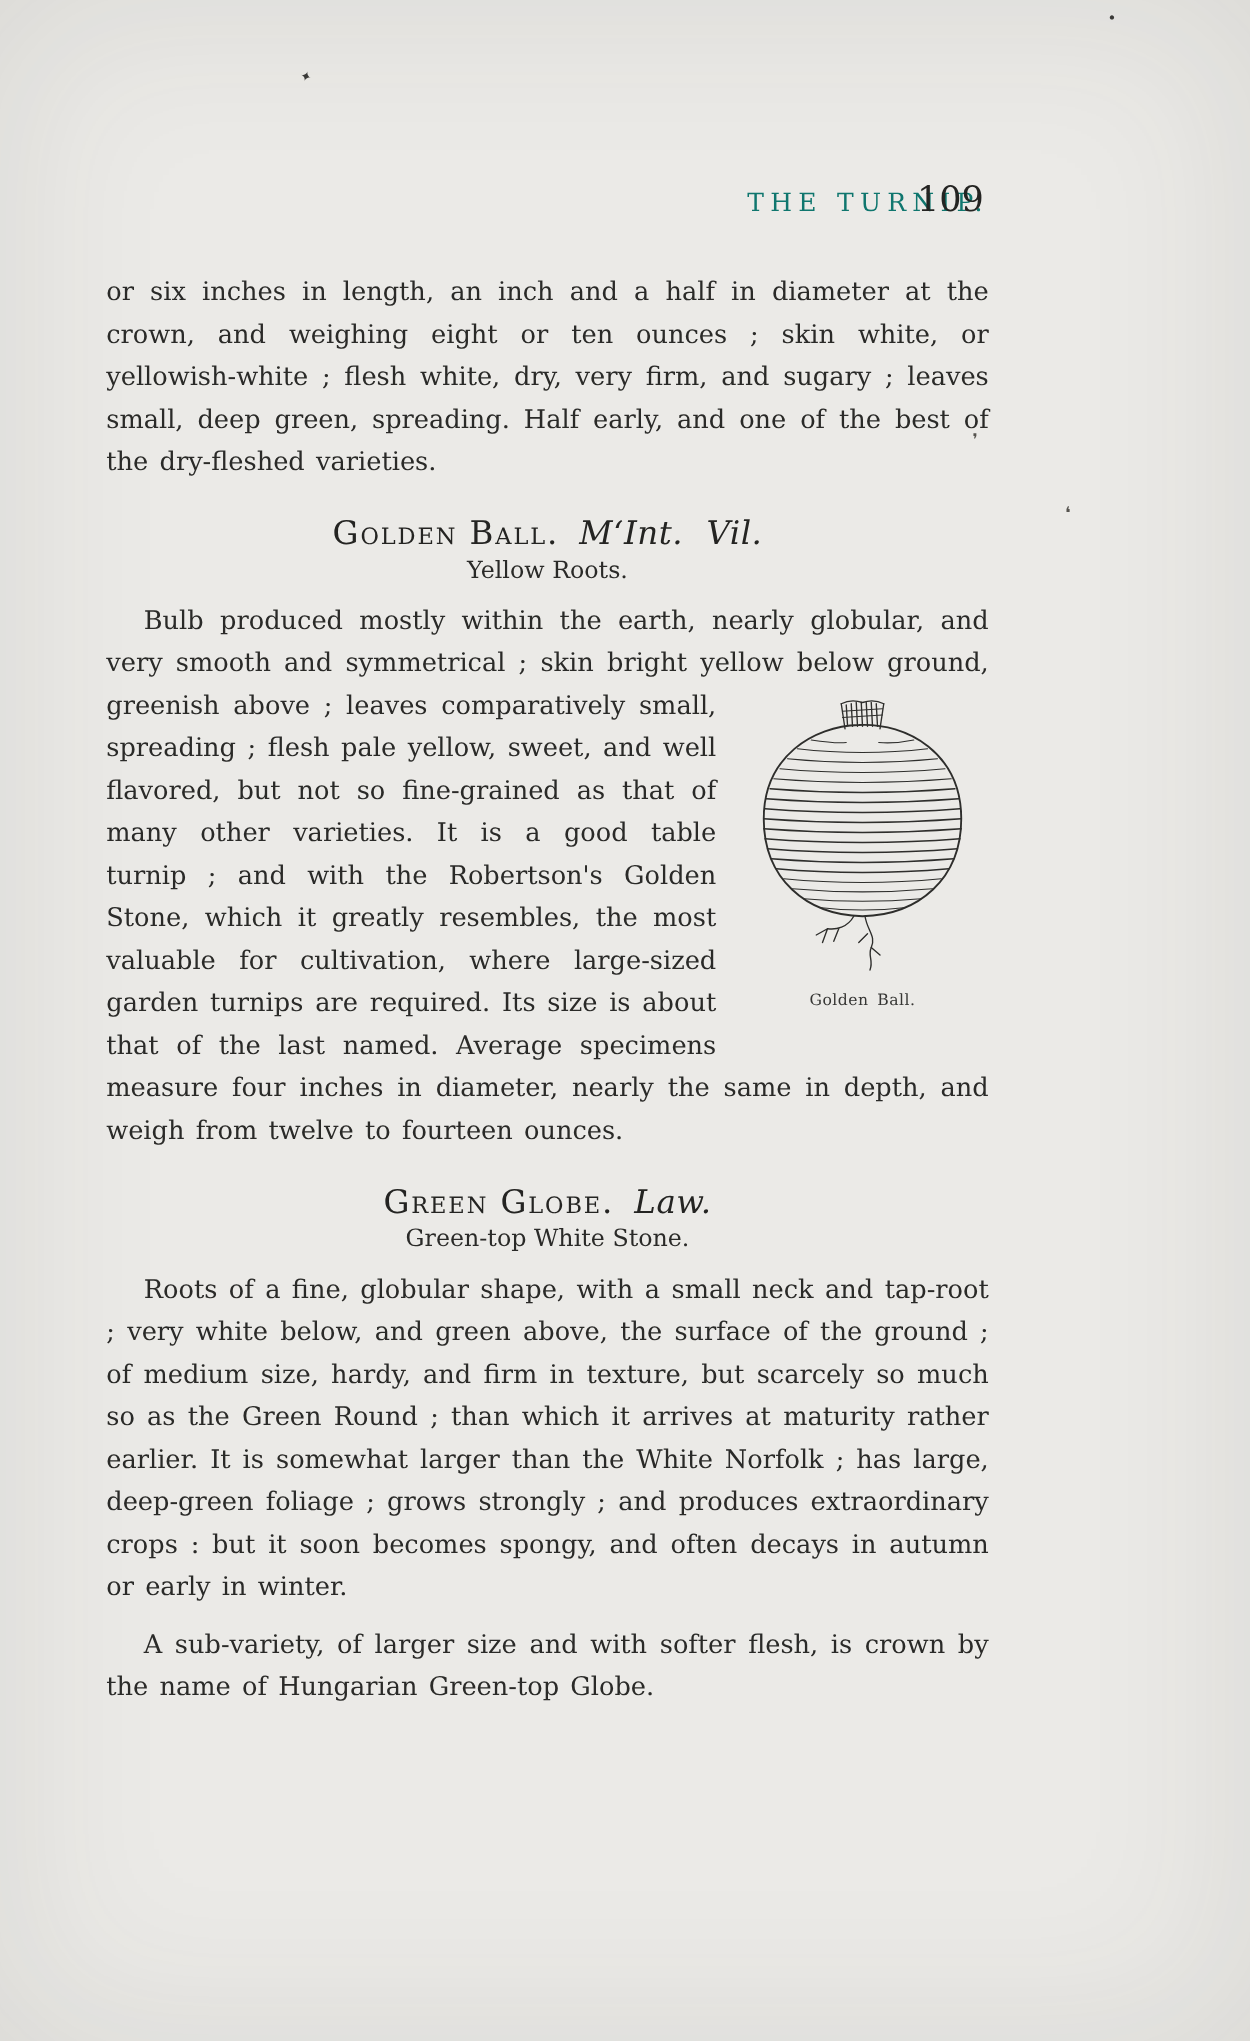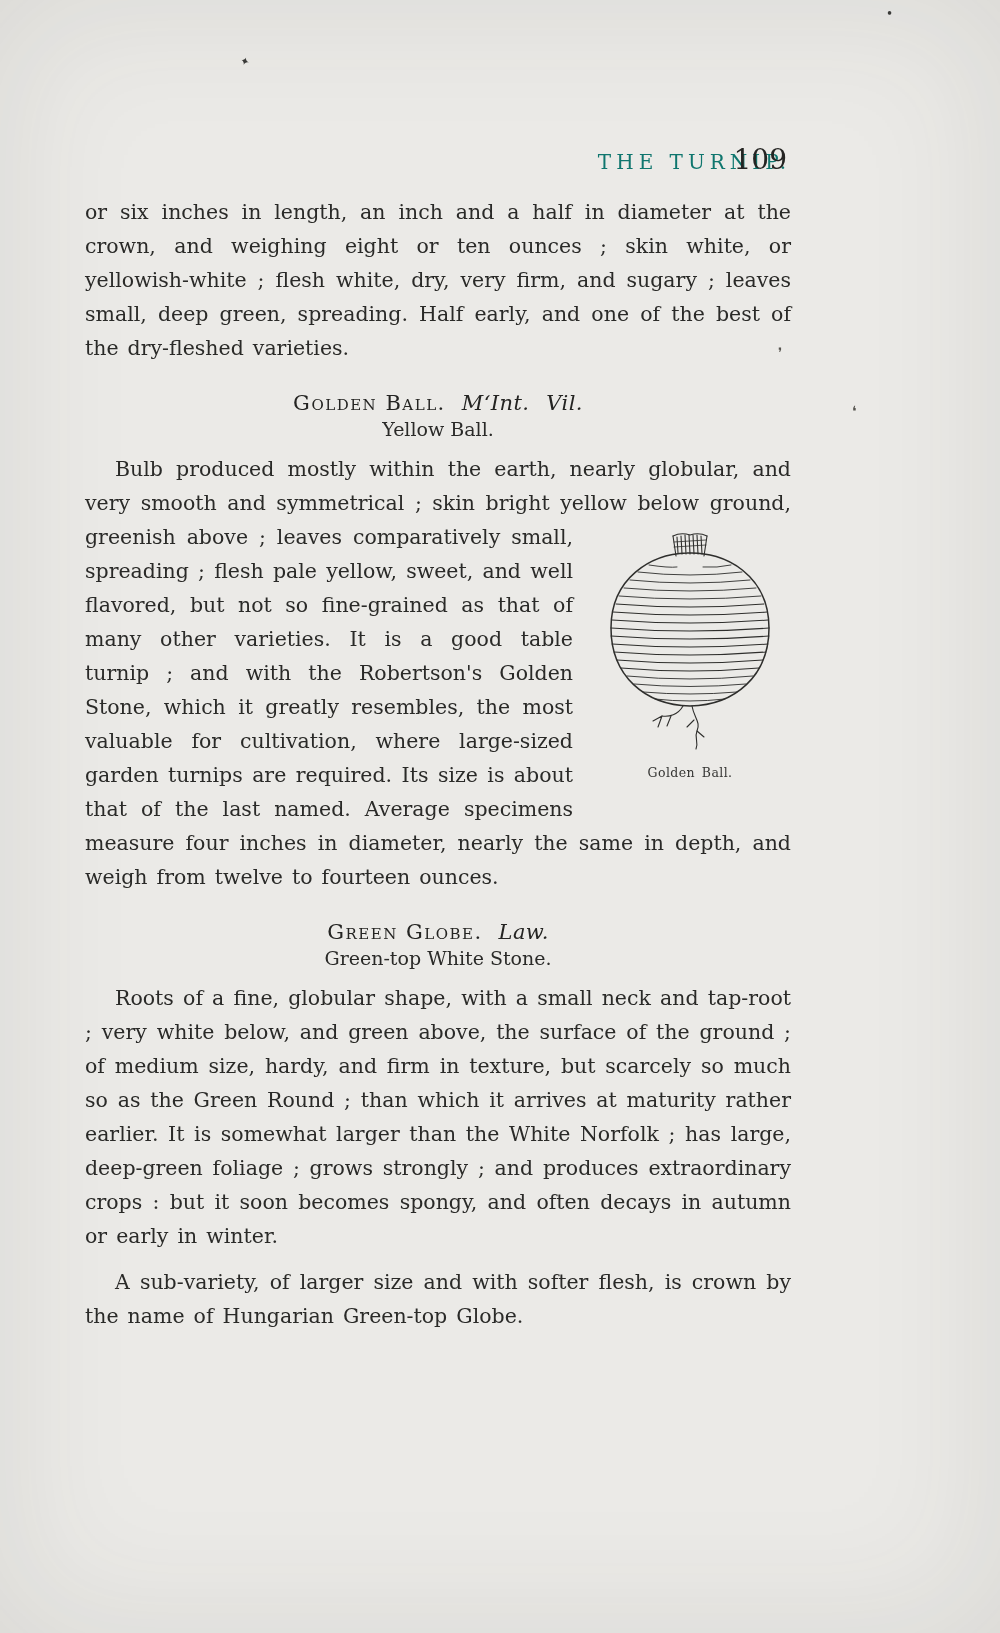--- a/index.html
+++ b/index.html
@@ -45,25 +45,25 @@
     font-size: 28px;
     color: #242422;
   }
   .para {
     font-size: 20.5px;
     line-height: 34px;
     text-align: justify;
     word-spacing: 2.5px;
     margin: 0;
   }
-  .intro { margin-top: 15px; }
+  .intro { margin-top: 36px; }
   .indent { text-indent: 30px; margin-top: 12px; }
   .section-head {
     text-align: center;
-    font-size: 21px;
+    font-size: 26px;
     margin-top: 26px;
     color: #242422;
   }
   .sc {
     font-variant: small-caps;
     letter-spacing: 1.5px;
   }
   .authority {
     font-style: italic;
     margin-left: 16px;
@@ -117,21 +117,21 @@
     <div class="header">
       <span class="running-title">THE TURNIP.</span>
       <span class="page-number">109</span>
     </div>
 
     <p class="para intro">or six inches in length, an inch and a half in diameter at the crown, and weighing eight or ten ounces ; skin white, or yellowish-white ; flesh white, dry, very firm, and sugary ; leaves small, deep green, spreading. Half early, and one of the best of the dry-fleshed varieties.</p>
 
     <div class="section-head">
       <span class="sc">Golden Ball.</span><span class="authority">M‘Int. Vil.</span>
     </div>
-    <div class="subhead">Yellow Ball.</div>
+    <div class="subhead">Yellow Roots.</div>
 
     <p class="para indent">
       <span>Bulb produced mostly within the earth, nearly globular, and very smooth and symmetrical ; skin bright yellow below </span><span class="figure">
           <svg width="198" height="228" viewBox="0 0 198 228">
           <g fill="none" stroke="#2e2e2c" stroke-width="1.1" stroke-linecap="round">
 
             <path d="M85,32 L82,12"></path>
             <path d="M113,32 L116,12"></path>
             <path d="M82,12 Q90,8 99,11 Q108,8 116,12"></path>
             <path d="M86,13 L87,29 M90,12 L91,30 M94,11 L95,30 M98,11 L99,30 M102,11 L103,30 M106,11 L107,30 M110,12 L111,30"></path>

